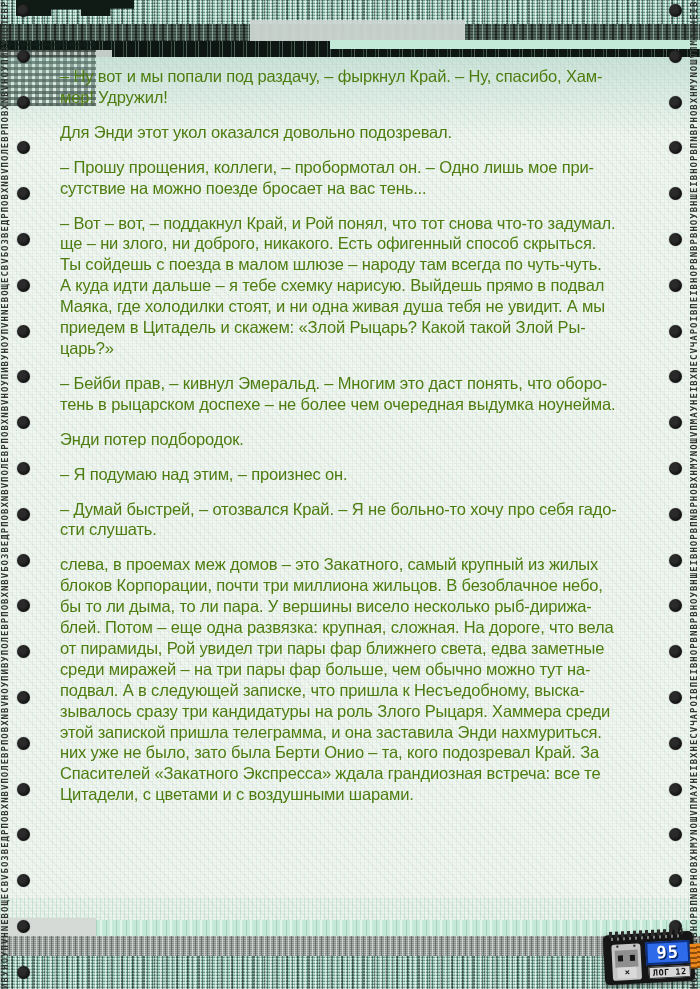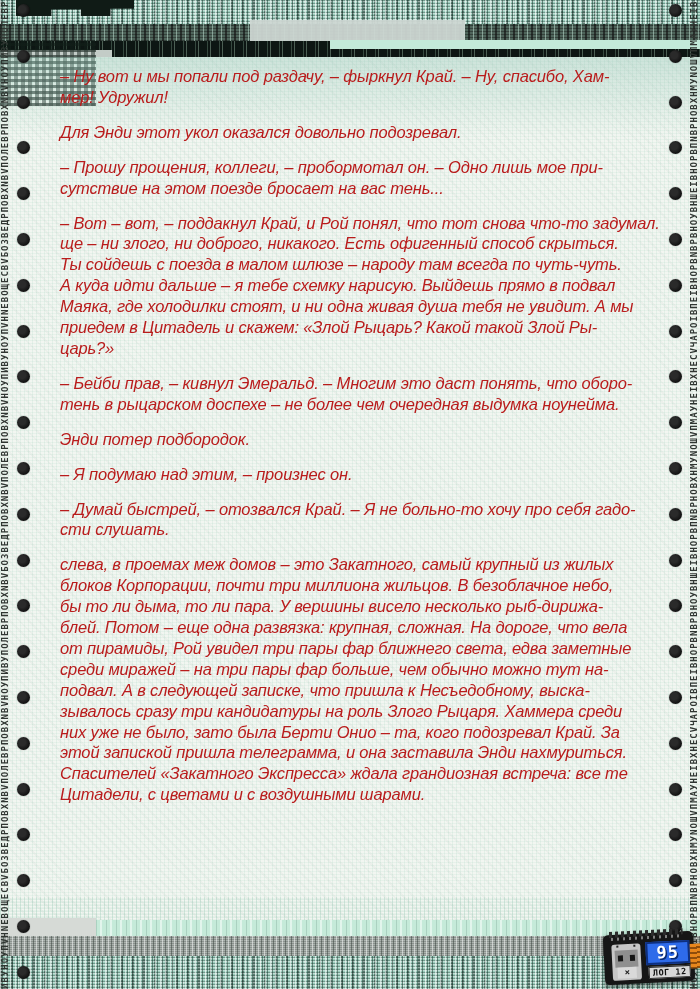--- a/index.html
+++ b/index.html
@@ -81,21 +81,21 @@
     writing-mode:vertical-rl;transform:rotate(180deg);
     font-family:"DejaVu Sans Mono",monospace;font-weight:bold;font-size:9px;
     letter-spacing:1px;color:#303632;white-space:nowrap;line-height:11px;}
   .edge-left{left:0;width:11px;}
   .edge-right{right:0;width:11px;}
   
   .text-col{position:absolute;left:60px;top:66px;width:586px;z-index:4;}
   .para{margin:0 0 14px 0;}
   .tline{display:block;white-space:pre;
     font-size:16.5px;line-height:20.9px;letter-spacing:-0.15px;
-    color:#b91c1c;font-style:italic;}
+    color:#4d7c0f;}
   
   .hud{position:absolute;right:6px;bottom:6px;width:90px;height:50px;z-index:8;
     transform:rotate(-3deg);}
   .hud-body{position:absolute;inset:0;background:#161616;border-radius:5px;
     box-shadow:0 2px 5px rgba(0,0,0,.55);}
   .hud-pins{position:absolute;left:6px;right:10px;top:-3px;height:6px;
     background-image:repeating-linear-gradient(90deg, #2b2b2b 0 3px, transparent 3px 6px);}
   .hud-pinlights{position:absolute;left:8px;right:12px;top:3px;height:3px;opacity:.8;
     background-image:repeating-linear-gradient(90deg, #9a9a9a 0 2px, transparent 2px 6px);}
   .face{position:absolute;left:8px;top:10px;width:29px;height:36px;background:#c6c6c6;border-radius:3px;}
@@ -196,21 +196,21 @@
 <main class="text-col">
     <p class="para">
       <span class="tline">– Ну вот и мы попали под раздачу, – фыркнул Край. – Ну, спасибо, Хам-</span>
       <span class="tline">мер! Удружил!</span>
     </p>
     <p class="para">
       <span class="tline">Для Энди этот укол оказался довольно подозревал.</span>
     </p>
     <p class="para">
       <span class="tline">– Прошу прощения, коллеги, – пробормотал он. – Одно лишь мое при-</span>
-      <span class="tline">сутствие на этом поезде бросает на вас тень...</span>
+      <span class="tline">сутствие на можно поезде бросает на вас тень...</span>
     </p>
     <p class="para">
       <span class="tline">– Вот – вот, – поддакнул Край, и Рой понял, что тот снова что-то задумал.</span>
       <span class="tline">ще – ни злого, ни доброго, никакого. Есть офигенный способ скрыться.</span>
       <span class="tline">Ты сойдешь с поезда в малом шлюзе – народу там всегда по чуть-чуть.</span>
       <span class="tline">А куда идти дальше – я тебе схемку нарисую. Выйдешь прямо в подвал</span>
       <span class="tline">Маяка, где холодилки стоят, и ни одна живая душа тебя не увидит. А мы</span>
       <span class="tline">приедем в Цитадель и скажем: «Злой Рыцарь? Какой такой Злой Ры-</span>
       <span class="tline">царь?»</span>
     </p>
@@ -230,22 +230,22 @@
     </p>
     <p class="para">
       <span class="tline">слева, в проемах меж домов – это Закатного, самый крупный из жилых</span>
       <span class="tline">блоков Корпорации, почти три миллиона жильцов. В безоблачное небо,</span>
       <span class="tline">бы то ли дыма, то ли пара. У вершины висело несколько рыб-дирижа-</span>
       <span class="tline">блей. Потом – еще одна развязка: крупная, сложная. На дороге, что вела</span>
       <span class="tline">от пирамиды, Рой увидел три пары фар ближнего света, едва заметные</span>
       <span class="tline">среди миражей – на три пары фар больше, чем обычно можно тут на-</span>
       <span class="tline">подвал. А в следующей записке, что пришла к Несъедобному, выска-</span>
       <span class="tline">зывалось сразу три кандидатуры на роль Злого Рыцаря. Хаммера среди</span>
+      <span class="tline">этой запиской пришла телеграмма, и она заставила Энди нахмуриться.</span>
       <span class="tline">них уже не было, зато была Берти Онио – та, кого подозревал Край. За</span>
-      <span class="tline">этой запиской пришла телеграмма, и она заставила Энди нахмуриться.</span>
       <span class="tline">Спасителей «Закатного Экспресса» ждала грандиозная встреча: все те</span>
       <span class="tline">Цитадели, с цветами и с воздушными шарами.</span>
     </p>
   </main>
 
 <div class="hud">
   <div class="hud-body"></div>
   <div class="hud-pins"></div>
   <div class="hud-pinlights"></div>
   <div class="face">

